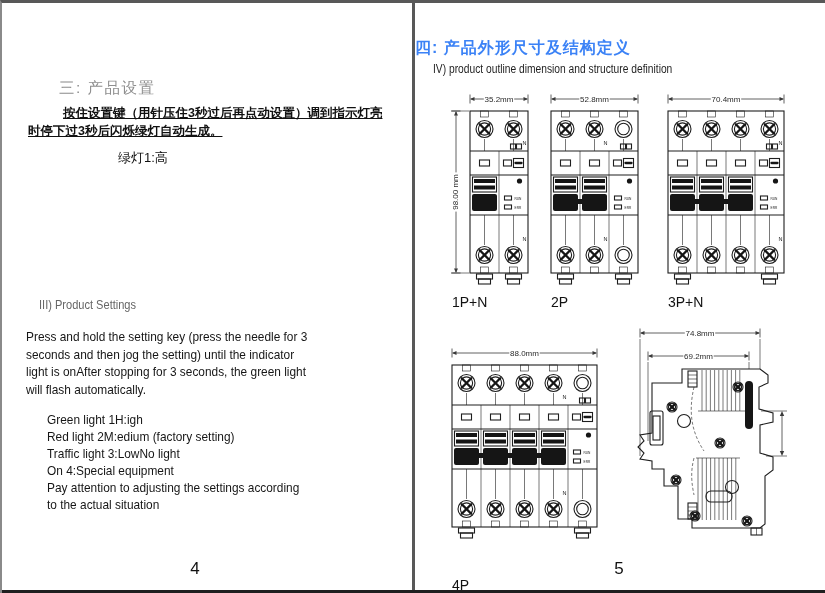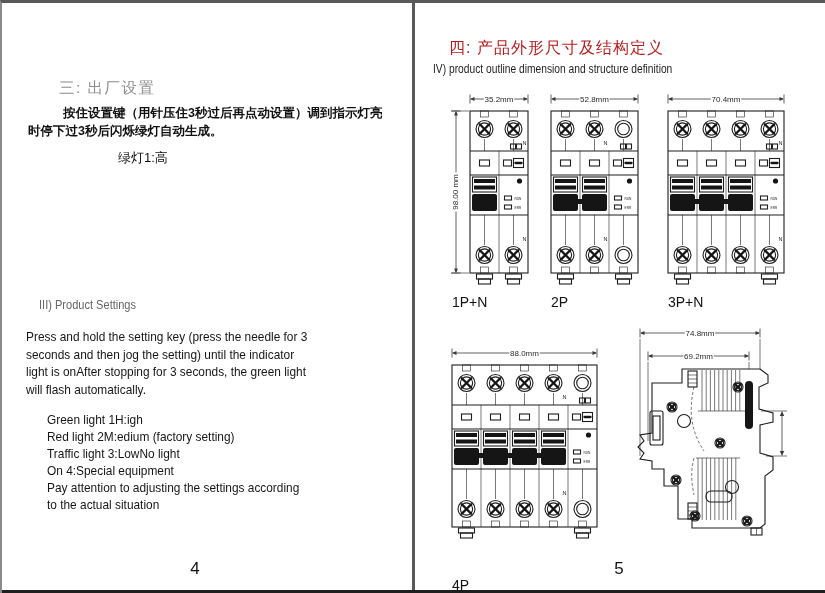--- a/index.html
+++ b/index.html
@@ -6,39 +6,39 @@
   .sheet{
     position:relative;width:825px;height:593px;background:#fff;overflow:hidden;
     font-family:"Liberation Sans",sans-serif;color:#1a1a1a;
     border-top:3px solid #585858;border-left:2px solid #8a8a8a;box-sizing:border-box;
   }
   .divider{position:absolute;left:410px;top:0;width:3px;height:588px;background:#585858;}
   .bottom-rule{position:absolute;left:0;top:587px;width:825px;height:4px;background:#1f1f1f;}
 
   
   .cn-title{position:absolute;left:57px;top:75px;font-size:15.5px;color:#8e8e8e;letter-spacing:1.5px;}
-  .cn-body{position:absolute;left:26px;top:102px;line-height:17.5px;font-size:12.5px;font-weight:bold;color:#111;}
+  .cn-body{position:absolute;left:26px;top:102px;line-height:17.5px;font-size:12.5px;font-weight:bold;color:#111;text-decoration:underline;}
   .cn-body .indent{padding-left:35px;}
   .cn-line{white-space:nowrap;}
   .cn-list{position:absolute;left:116px;top:144px;line-height:21.5px;font-size:13px;font-weight:normal;color:#111;}
   .cn-item{white-space:nowrap;}
   .en-subtitle{position:absolute;left:37px;top:294px;font-size:13px;color:#666;
     transform:scaleX(0.85);transform-origin:0 0;white-space:nowrap;}
   .en-body{position:absolute;left:24px;top:325px;font-size:13.5px;line-height:17.5px;color:#161616;
     transform:scaleX(0.88);transform-origin:0 0;}
   .en-body .en-line{white-space:nowrap;}
   .en-list{position:absolute;left:45px;top:408px;font-size:13.5px;line-height:17px;color:#161616;
     transform:scaleX(0.88);transform-origin:0 0;}
   .en-item{white-space:nowrap;}
   .page-num{position:absolute;width:30px;text-align:center;font-size:17px;color:#111;top:556px;}
   .num4{left:178px;}
   .num5{left:602px;}
 
   
-  .rt-title{position:absolute;left:447px;top:35px;font-size:16px;color:#b91c1c;letter-spacing:1px;white-space:nowrap;}
+  .rt-title{position:absolute;left:413px;top:35px;font-size:16px;color:#3b82f6;letter-spacing:1px;white-space:nowrap;font-weight:bold;}
   .rt-subtitle{position:absolute;left:431px;top:59px;font-size:12.5px;color:#1f1f1f;
     transform:scaleX(0.82);transform-origin:0 0;white-space:nowrap;}
   .drawing{position:absolute;}
   .dlabel{position:absolute;text-align:left;font-size:14px;color:#111;}
 
   
   svg .ln{fill:none;stroke:#1e1e1e;stroke-width:1.1;}
   svg .lnt{fill:none;stroke:#1e1e1e;stroke-width:0.6;}
   svg .lnd{fill:none;stroke:#1e1e1e;stroke-width:0.6;stroke-dasharray:3 2;}
   svg .fil{fill:#151515;stroke:none;}
@@ -51,21 +51,21 @@
   svg .micro{font-size:3.2px;fill:#1a1a1a;}
 </style>
 </head>
 <body>
 
 <div class="sheet">
   <div class="divider"></div>
   <div class="bottom-rule"></div>
 
   <section>
-    <div class="cn-title">三: 出厂设置</div>
+    <div class="cn-title">三: 产品设置</div>
 
     <div class="cn-body">
       <div class="cn-line indent">按住设置键（用针压住3秒过后再点动设置）调到指示灯亮</div>
       <div class="cn-line">时停下过3秒后闪烁绿灯自动生成。</div>
     </div>
 
     <div class="cn-list">
       <div class="cn-item">绿灯1:高</div>
     </div>
 

